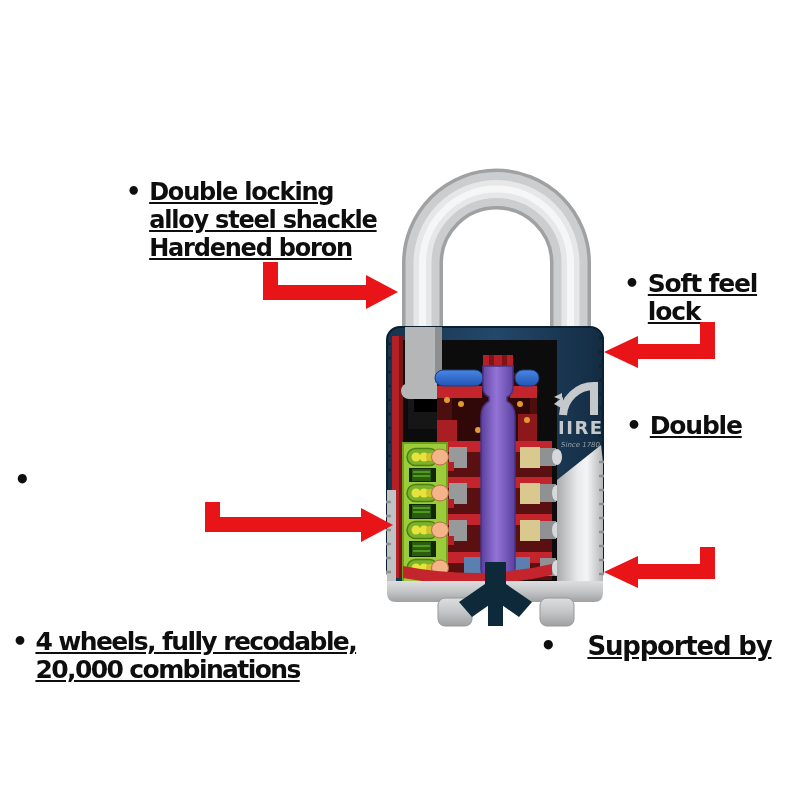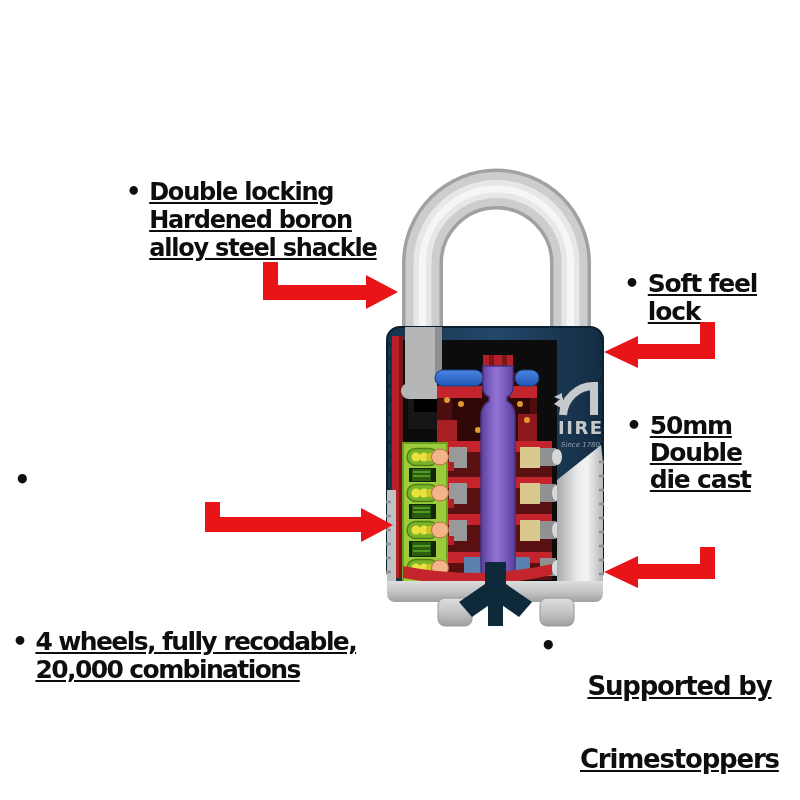--- a/index.html
+++ b/index.html
@@ -14,21 +14,21 @@
   }
   .label .bullet{font-weight:bold;}
   .label .line{white-space:nowrap;text-decoration:underline;}
   #label-shackle{left:126px;top:178px;font-size:24px;line-height:28px;}
   #label-cover{left:624px;top:270px;font-size:25px;line-height:28px;}
   #label-pin{left:14px;top:462px;font-size:26px;line-height:36px;letter-spacing:-1.3px;}
   #label-body{left:626px;top:412px;font-size:25px;line-height:27px;}
   #label-wheels{left:12px;top:628px;font-size:25px;line-height:28px;letter-spacing:-1.6px;}
   #label-crime{left:540px;top:630px;font-size:26px;line-height:33px;}
   #label-crime .lines{width:230px;text-align:center;}
-  #label-crime .line{white-space:nowrap;margin-top:40px;}
+  #label-crime .line{white-space:nowrap;}
   
   .seg{position:absolute;background:#e81417;}
   .head{position:absolute;width:0;height:0;}
   .head.right{border-top:17px solid transparent;border-bottom:17px solid transparent;border-left:32px solid #e81417;}
   .head.left{border-top:16px solid transparent;border-bottom:16px solid transparent;border-right:34px solid #e81417;}
   
   #a1v{left:263px;top:262px;width:15px;height:38px;}
   #a1h{left:263px;top:285px;width:106px;height:15px;}
   #a1head{left:366px;top:275px;}
   
@@ -257,57 +257,54 @@
   <div>
     <div class="seg" id="a4v"></div>
     <div class="seg" id="a4h"></div>
     <div class="head left" id="a4head"></div>
   </div>
 
   <div class="label" id="label-shackle">
     <span class="bullet">•</span>
     <span class="lines">
       <div class="line">Double locking</div>
+      <div class="line">alloy steel shackle</div>
       <div class="line">Hardened boron</div>
-      <div class="line">alloy steel shackle</div>
     </span>
   </div>
 
   <div class="label" id="label-cover">
     <span class="bullet">•</span>
     <span class="lines">
       <div class="line">Soft feel</div>
       <div class="line">lock</div>
     </span>
   </div>
 
   <div class="label" id="label-pin">
     <span class="bullet">•</span>
     <span class="lines">
     </span>
   </div>
 
   <div class="label" id="label-body">
     <span class="bullet">•</span>
     <span class="lines">
-      <div class="line">50mm</div>
       <div class="line">Double</div>
-      <div class="line">die cast</div>
     </span>
   </div>
 
   <div class="label" id="label-wheels">
     <span class="bullet">•</span>
     <span class="lines">
       <div class="line">4 wheels, fully recodable,</div>
       <div class="line">20,000 combinations</div>
     </span>
   </div>
 
   <div class="label" id="label-crime">
     <span class="bullet">•</span>
     <span class="lines">
       <div class="line">Supported by</div>
-      <div class="line">Crimestoppers</div>
     </span>
   </div>
 
 </div>
 
 </body></html>

